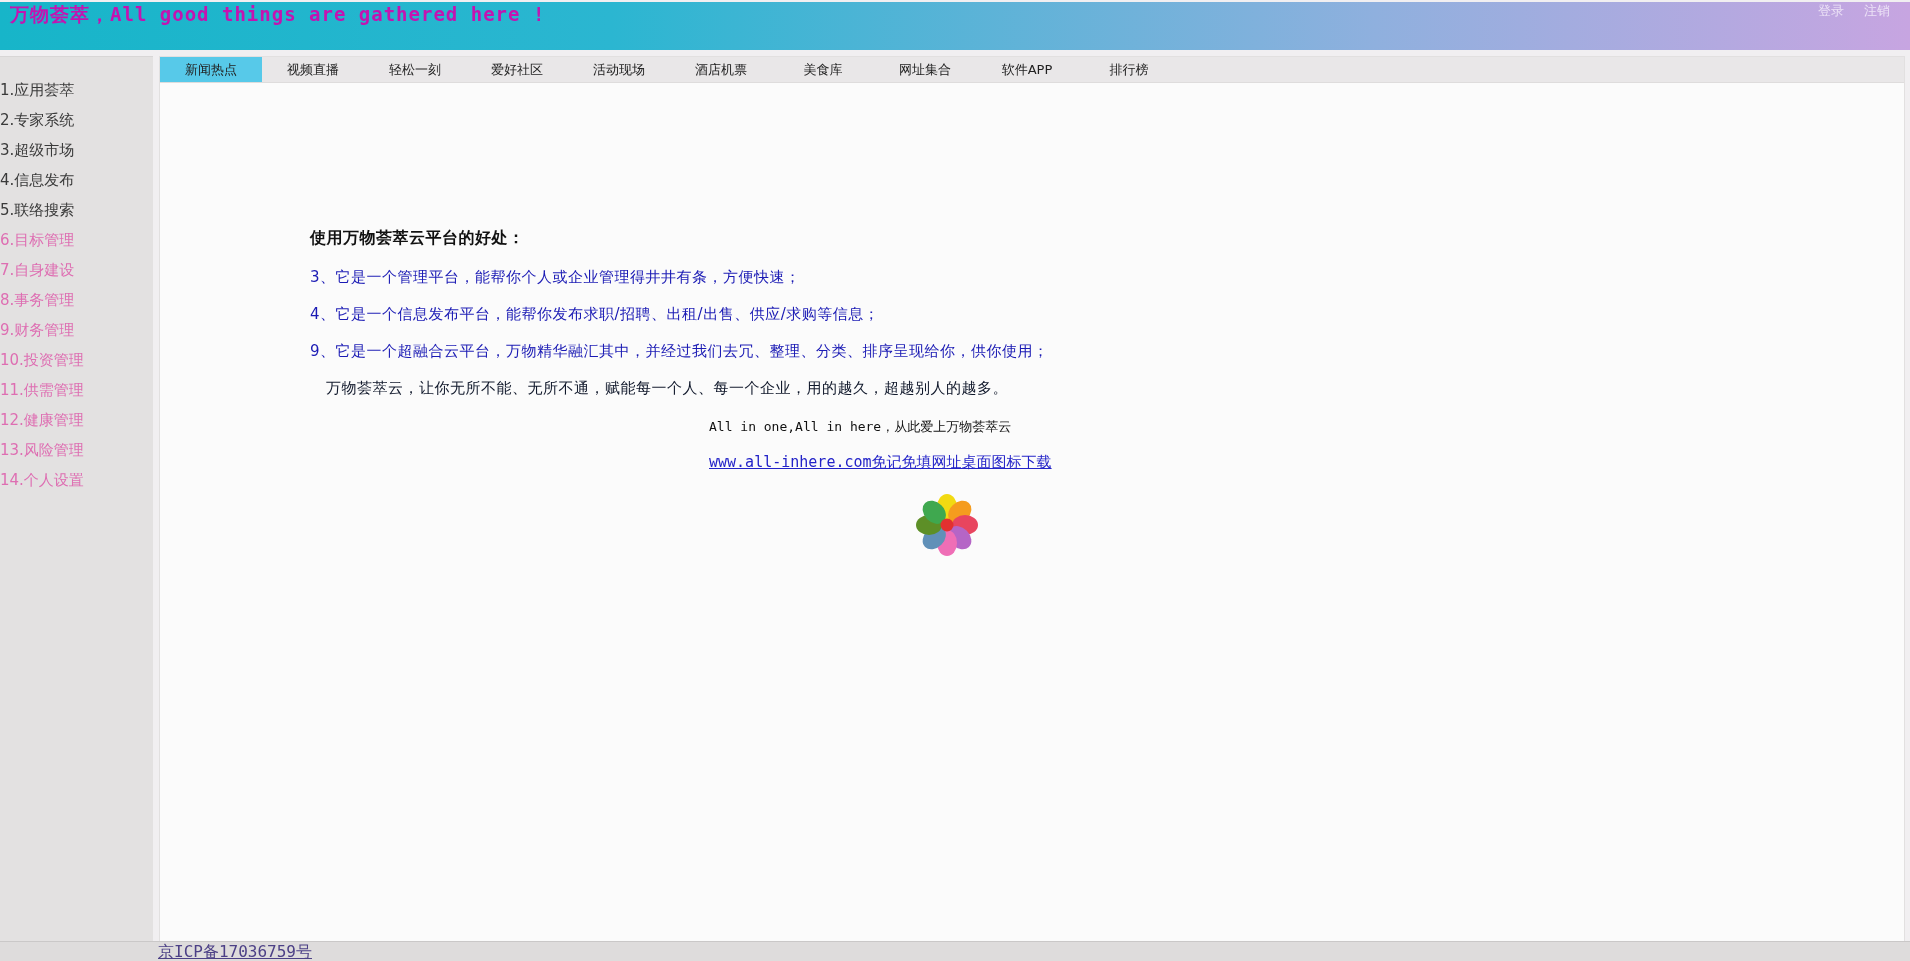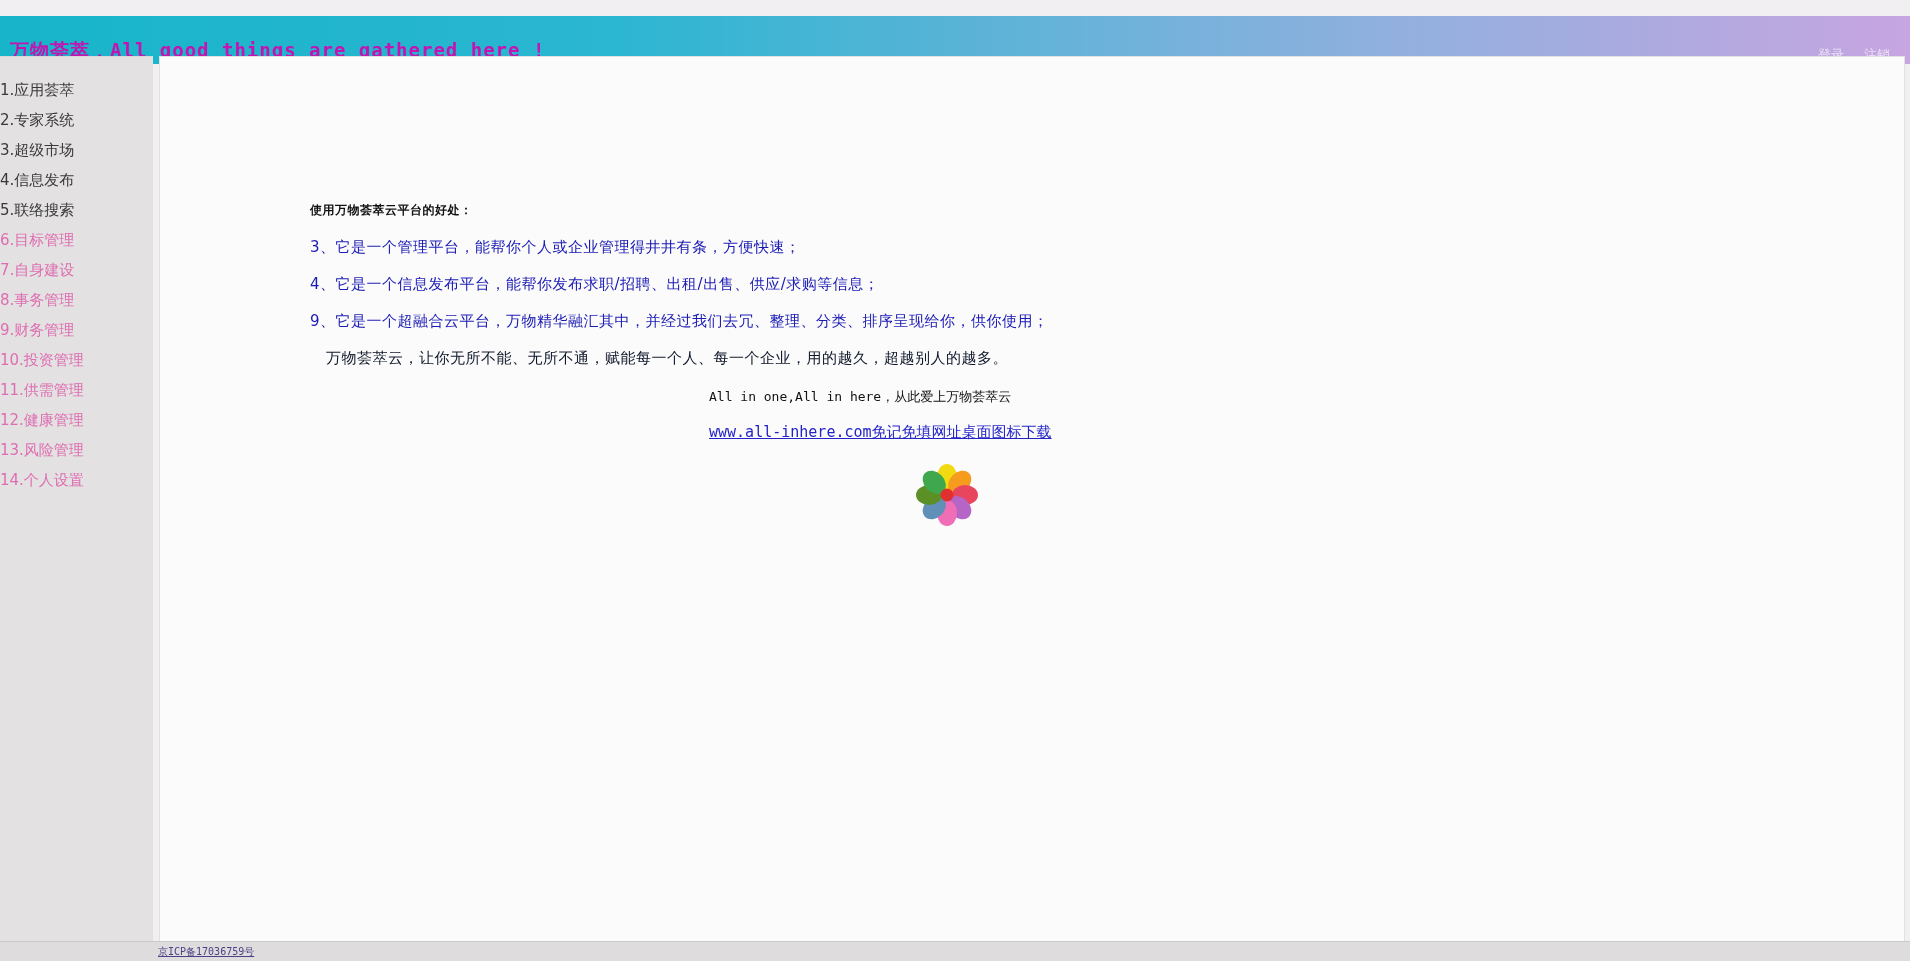--- a/index.html
+++ b/index.html
@@ -5,23 +5,23 @@
   * { margin:0; padding:0; box-sizing:border-box; }
   html,body { width:1910px; height:961px; }
   body {
     font-family:"DejaVu Sans",sans-serif;
     background:#f1eff1;
     position:relative;
     overflow:hidden;
   }
   
   .header {
-    position:absolute; top:16px; left:0; width:1910px; height:48px;
+    position:absolute; top:2px; left:0; width:1910px; height:48px;
     background:linear-gradient(90deg,#17b5c9 0%,#2bb6d1 32%,#8fb0de 72%,#c7a5e1 100%);
-    display:flex; align-items:flex-end; justify-content:space-between;
+    display:flex; align-items:flex-start; justify-content:space-between;
     padding:0 20px 0 10px;
   }
   .header-title {
     font-family:"DejaVu Sans Mono",monospace;
     font-weight:bold; font-size:19px; color:#c413b1; letter-spacing:1px;
     white-space:nowrap;
   }
   .auth { display:flex; gap:20px; font-size:13px; color:#ece2f6; }
   .auth span { cursor:pointer; }
   
@@ -44,38 +44,38 @@
   }
   
   .tabbar { height:26px; background:#e9e7e8; display:flex; border-bottom:1px solid #dedcdc; }
   .tab {
     width:102px; text-align:center; line-height:26px;
     font-size:13px; color:#222; cursor:pointer; white-space:nowrap;
   }
   .tab.active { background:#57c9e9; }
   
   .article { padding:145px 40px 0 150px; font-size:15px; }
-  .heading { font-weight:bold; font-size:12px; color:#111; margin-bottom:18px; letter-spacing:0.5px; }
+  .heading { font-weight:bold; font-size:16px; color:#111; margin-bottom:18px; letter-spacing:0.5px; }
   .point  { color:#1a1ab4; margin:16px 0; letter-spacing:0.5px; line-height:21px; }
   .summary { color:#0f172a; margin:16px 16px; letter-spacing:0.5px; line-height:21px; }
   .slogan {
     margin:17px 0 0 399px; color:#111; font-size:13px;
     font-family:"DejaVu Sans Mono",monospace; line-height:21px;
   }
   .weblink {
     margin:15px 0 0 399px; color:#2323c8; font-size:15px;
     font-family:"DejaVu Sans Mono",monospace; line-height:21px;
     text-decoration:underline; cursor:pointer; width:fit-content;
   }
   .flower-wrap { margin:18px 0 0 603px; width:68px; height:68px; }
   
   .footer {
     position:absolute; left:0; bottom:0; width:1910px; height:20px;
     background:#dedcdc; border-top:1px solid #cac8c8;
-    line-height:19px; padding-left:158px; font-size:10px;
+    line-height:19px; padding-left:158px; font-size:16px;
   }
   .footer span {
     color:#4c4086; font-family:"DejaVu Sans Mono",monospace;
     cursor:pointer; text-decoration:underline;
   }
 </style>
 </head>
 <body>
 
 <div class="header">
@@ -100,20 +100,32 @@
     <div class="sidebar-item pink">9.财务管理</div>
     <div class="sidebar-item pink">10.投资管理</div>
     <div class="sidebar-item pink">11.供需管理</div>
     <div class="sidebar-item pink">12.健康管理</div>
     <div class="sidebar-item pink">13.风险管理</div>
     <div class="sidebar-item pink">14.个人设置</div>
   </div>
 
   <div class="content">
 
+    <div class="tabbar">
+      <div class="tab active">新闻热点</div>
+      <div class="tab">视频直播</div>
+      <div class="tab">轻松一刻</div>
+      <div class="tab">爱好社区</div>
+      <div class="tab">活动现场</div>
+      <div class="tab">酒店机票</div>
+      <div class="tab">美食库</div>
+      <div class="tab">网址集合</div>
+      <div class="tab">软件APP</div>
+      <div class="tab">排行榜</div>
+    </div>
 
     <div class="article">
       <div class="heading">使用万物荟萃云平台的好处：</div>
       <div class="point">3、它是一个管理平台，能帮你个人或企业管理得井井有条，方便快速；</div>
       <div class="point">4、它是一个信息发布平台，能帮你发布求职/招聘、出租/出售、供应/求购等信息；</div>
       <div class="point">9、它是一个超融合云平台，万物精华融汇其中，并经过我们去冗、整理、分类、排序呈现给你，供你使用；</div>
       <div class="summary">万物荟萃云，让你无所不能、无所不通，赋能每一个人、每一个企业，用的越久，超越别人的越多。</div>
       <div class="slogan">All in one,All in here，从此爱上万物荟萃云</div>
       <div class="weblink">www.all-inhere.com免记免填网址桌面图标下载</div>
       <div class="flower-wrap">

